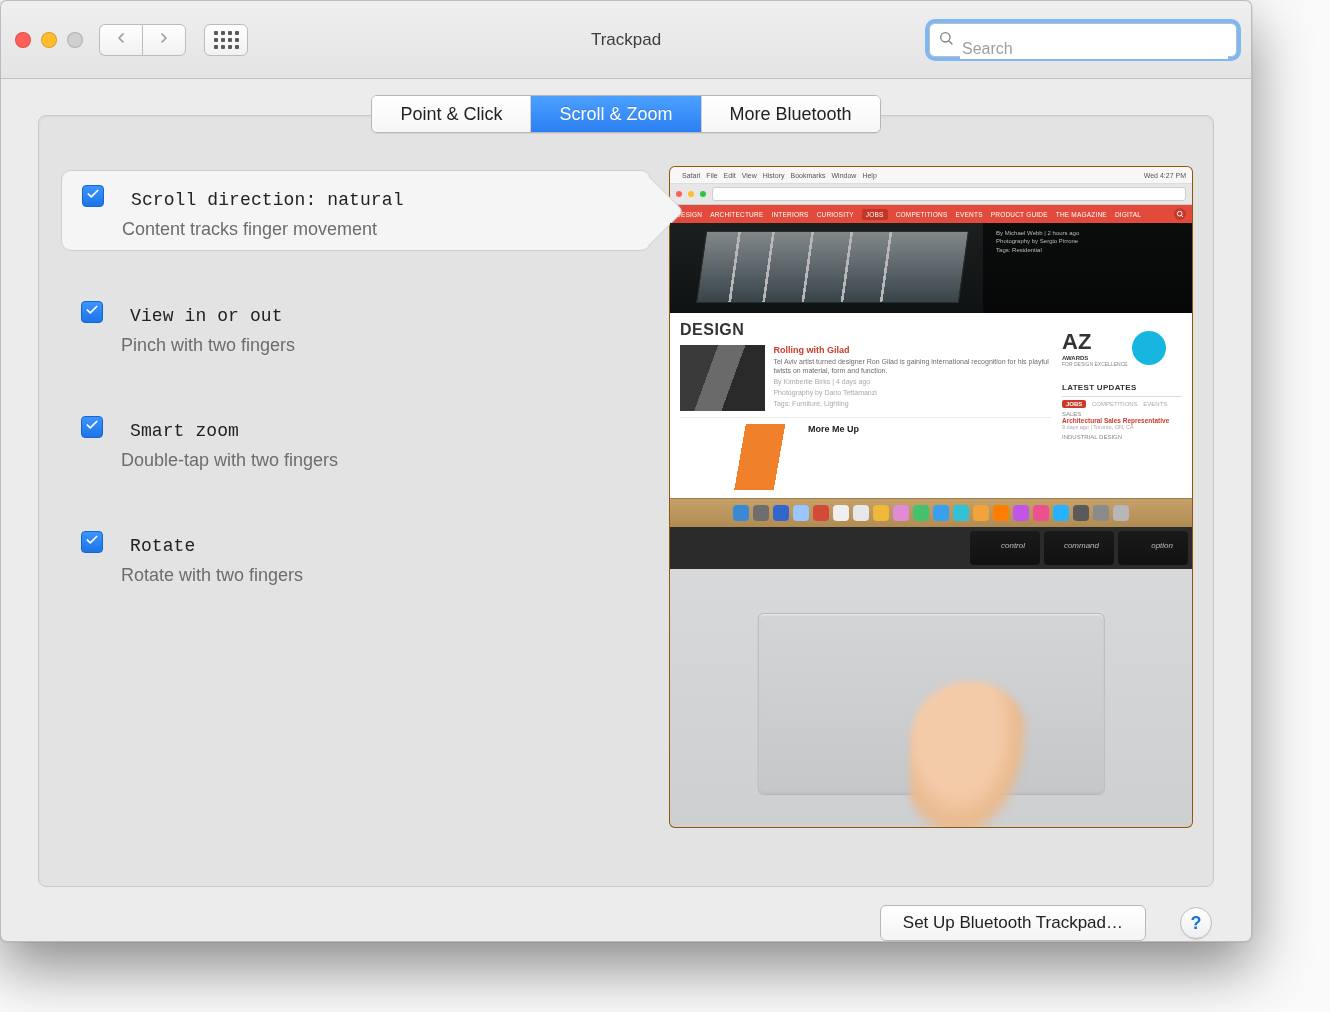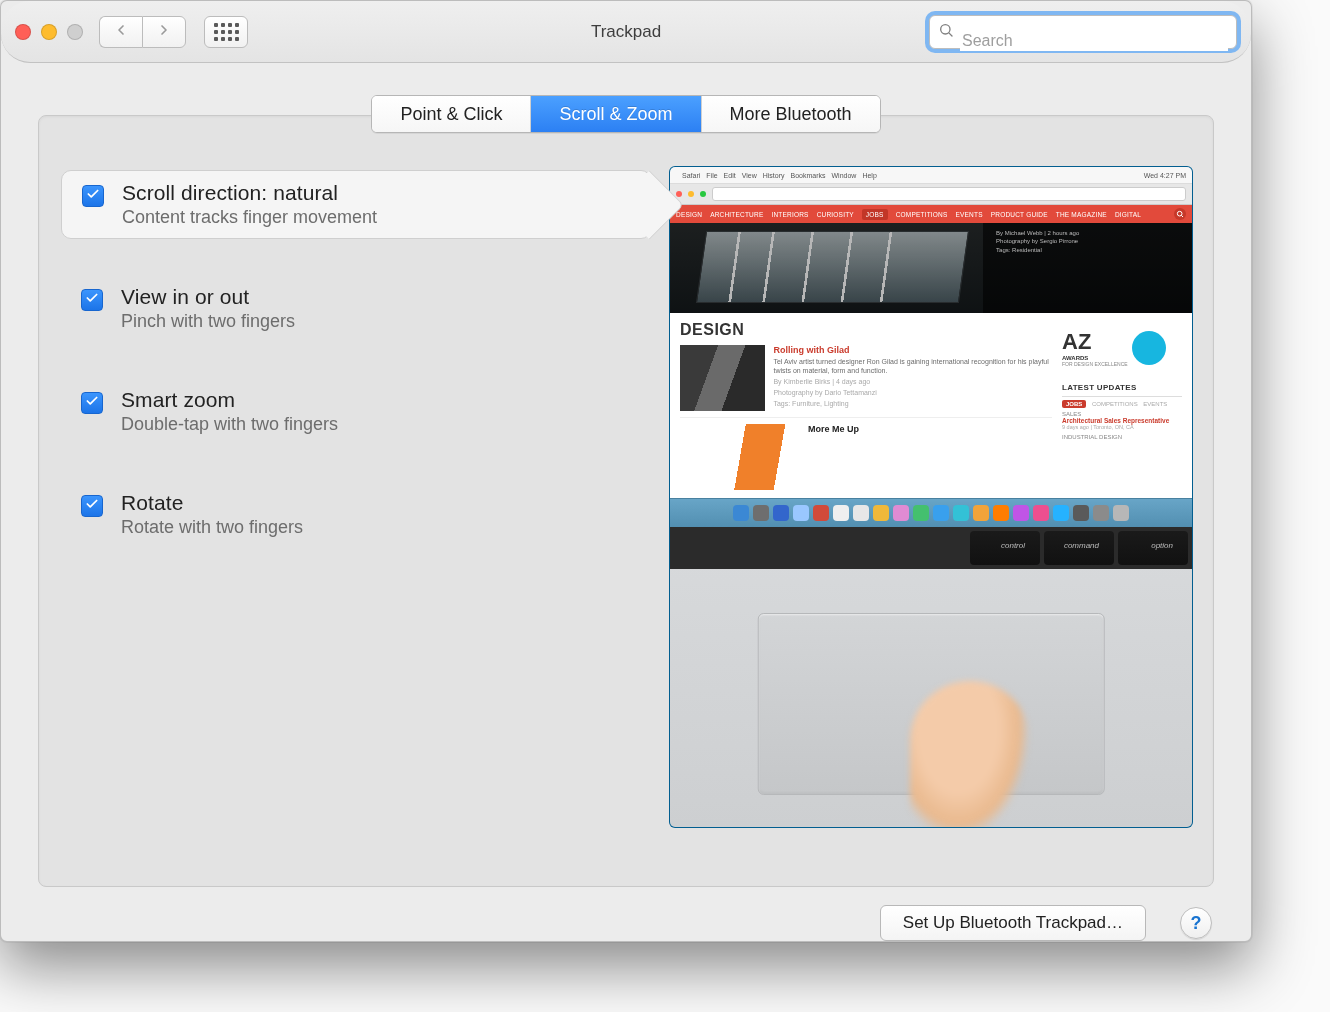--- a/index.html
+++ b/index.html
@@ -37,24 +37,23 @@
     position: relative;
   }
 
   
   .titlebar {
     height: 61px;
     background: linear-gradient(#efefef, #e4e4e4);
     border-bottom: 1px solid var(--separator);
     display: flex;
     align-items: center;
-    padding: 0 14px;
+    padding: 8px 14px;
     gap: 8px;
     position: relative;
-    border-radius: 29px;
   }
   .traffic-lights { display: flex; gap: 10px; margin-right: 8px; }
   .tl { width: 14px; height: 14px; border-radius: 50%; border: 0.5px solid rgba(0,0,0,0.15); }
   .tl.red    { background: #ff5f57; }
   .tl.yellow { background: #febc2e; }
   .tl.green  { background: #cfcfcf; }
 
   .nav-btns { display: flex; }
   .nav-btn, .grid-btn {
     width: 42px; height: 30px;
@@ -156,21 +155,21 @@
   .option .check {
     width: 20px; height: 20px;
     border-radius: 4px;
     background: linear-gradient(#3b95fd,#1c74e8);
     border: 1px solid #1766cf;
     display: flex; align-items: center; justify-content: center;
     flex-shrink: 0;
     margin-top: 4px;
   }
   .option .check svg { width: 14px; height: 14px; color:#fff; stroke:#fff; }
-  .option .txt h3 { margin:0; font-size: 21px; font-weight: 400; letter-spacing: 0.1px;}
+  .option .txt h3 { margin:9px; font-size: 18px; font-weight: 400; letter-spacing: 0.1px; font-family: Liberation Mono, monospace;}
   .option .txt p  { margin:2px 0 0 0; font-size: 18px; color: var(--text-sub); }
 
   
   .option.selected {
     background: #f5f5f5;
     border: 1px solid #cfcfcf;
     border-radius: 10px;
   }
   .option.selected::after {
     content: "";
@@ -190,21 +189,21 @@
     display: flex; flex-direction: column;
     align-items: stretch;
     justify-content: flex-start;
   }
   .preview-frame {
     width: 100%;
     aspect-ratio: 500 / 660;
     max-height: 660px;
     border-radius: 6px;
     overflow: hidden;
-    background: #0369a1;
+    background: #a16207;
     display: flex; flex-direction: column;
     border: 1px solid rgba(0,0,0,0.1);
   }
   .pf-menubar {
     height: 16px; background:#f7f7f7; border-bottom:1px solid #dcdcdc;
     display:flex; align-items:center; padding:0 6px; gap:6px;
     font-size: 7px; color:#555;
   }
   .pf-menubar .spacer{flex:1}
   .pf-menubar .mi { }

